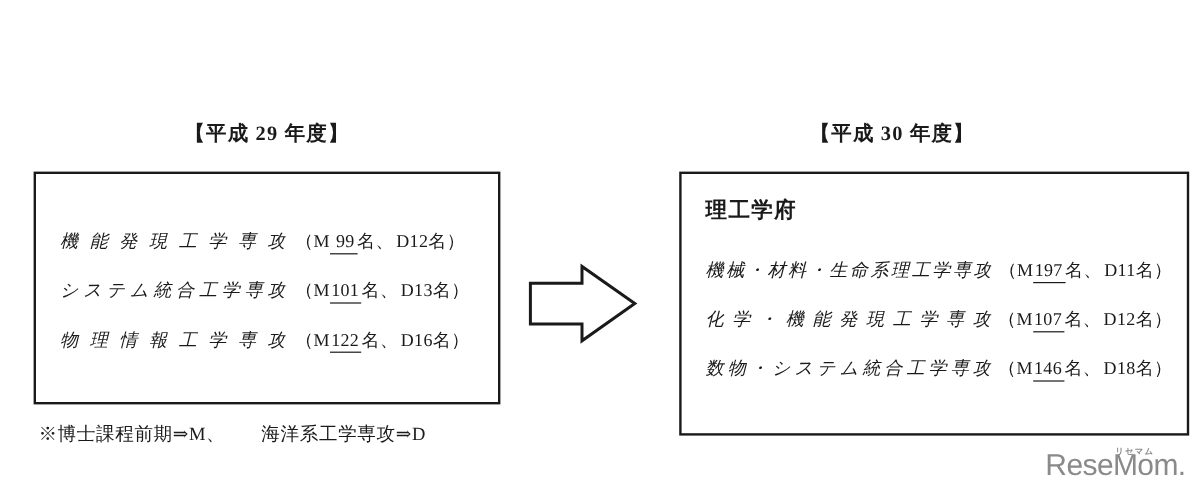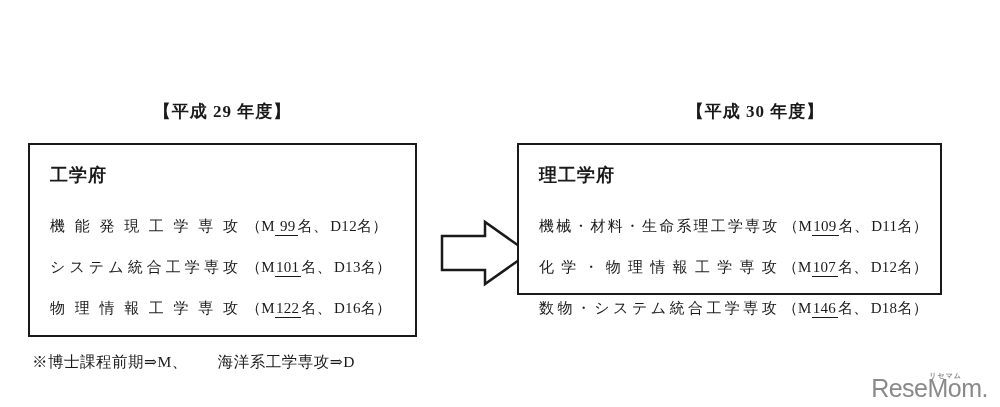--- a/index.html
+++ b/index.html
@@ -19,32 +19,32 @@
   .year-heading {
     position: absolute;
     top: 100px;
     font-size: 17px;
     letter-spacing: 1px;
     text-align: center;
     white-space: nowrap;
     font-weight: bold;
   }
   .year-heading.left  { left: 28px;  width: 389px; }
-  .year-heading.right { left: 543px; width: 425px; }
+  .year-heading.right { left: 531px; width: 425px; }
 
   .dept-box {
     position: absolute;
     top: 143px;
     border: 2px solid #1a1a1a;
     box-sizing: border-box;
     background: #ffffff;
     padding: 18px 12px 0 20px;
   }
   .dept-box.left  { left: 28px;  width: 389px; height: 194px; }
-  .dept-box.right { left: 517px; width: 425px; height: 152px; }
+  .dept-box.right { left: 566px; width: 425px; height: 220px; }
 
   .box-title {
     font-size: 18px;
     font-weight: bold;
     line-height: 24px;
     letter-spacing: 1px;
   }
   .dept-row {
     display: flex;
     align-items: baseline;
@@ -53,20 +53,21 @@
     white-space: nowrap;
   }
   .dept-row.first { margin-top: 28px; }
   .dept-row + .dept-row { margin-top: 19px; }
 
   .dept-name {
     display: inline-block;
     text-align: justify;
     text-align-last: justify;
     overflow: hidden;
+    font-style: italic;
   }
   .dept-box.left  .dept-name { width: 188px; margin-right: 8px; }
   .dept-box.right .dept-name { width: 250px; margin-right: 6px; }
 
   .counts { letter-spacing: 0.3px; text-align: center; }
   .m-num {
     border-bottom: 1.5px solid #1a1a1a;
     padding: 0 2px 1px 1px;
   }
   .d-num { margin-left: 2px; }
@@ -114,21 +115,20 @@
 </style>
 </head>
 <body>
 
 <div class="canvas">
 
   <div class="year-heading left">【平成 29 年度】</div>
   <div class="year-heading right">【平成 30 年度】</div>
 
   <div class="dept-box left">
-    <div class="box-title">工学府</div>
 
     <div class="dept-row first">
         <span class="dept-name">機能発現工学専攻</span>
         <span class="counts"><span>（M</span><span class="m-num"> 99</span><span>名、</span><span class="d-num">D12</span><span>名）</span></span>
       </div>
 
     <div class="dept-row">
         <span class="dept-name">システム統合工学専攻</span>
         <span class="counts"><span>（M</span><span class="m-num">101</span><span>名、</span><span class="d-num">D13</span><span>名）</span></span>
       </div>
@@ -143,25 +143,25 @@
     <svg width="92" height="68" viewBox="0 0 92 68">
       <polygon points="2,17 45,17 45,3 89,34 45,65 45,51 2,51" fill="#ffffff" stroke="#1a1a1a" stroke-width="2.5" stroke-linejoin="miter"></polygon>
     </svg>
   </div>
 
   <div class="dept-box right">
     <div class="box-title">理工学府</div>
 
     <div class="dept-row first">
         <span class="dept-name">機械・材料・生命系理工学専攻</span>
-        <span class="counts"><span>（M</span><span class="m-num">109</span><span>名、</span><span class="d-num">D11</span><span>名）</span></span>
+        <span class="counts"><span>（M</span><span class="m-num">197</span><span>名、</span><span class="d-num">D11</span><span>名）</span></span>
       </div>
 
     <div class="dept-row">
-        <span class="dept-name">化学・物理情報工学専攻</span>
+        <span class="dept-name">化学・機能発現工学専攻</span>
         <span class="counts"><span>（M</span><span class="m-num">107</span><span>名、</span><span class="d-num">D12</span><span>名）</span></span>
       </div>
 
     <div class="dept-row">
         <span class="dept-name">数物・システム統合工学専攻</span>
         <span class="counts"><span>（M</span><span class="m-num">146</span><span>名、</span><span class="d-num">D18</span><span>名）</span></span>
       </div>
   </div>
 
   <div class="footnote"><span class="part1">※博士課程前期⇒M、</span><span class="part2">海洋系工学専攻⇒D</span></div>

